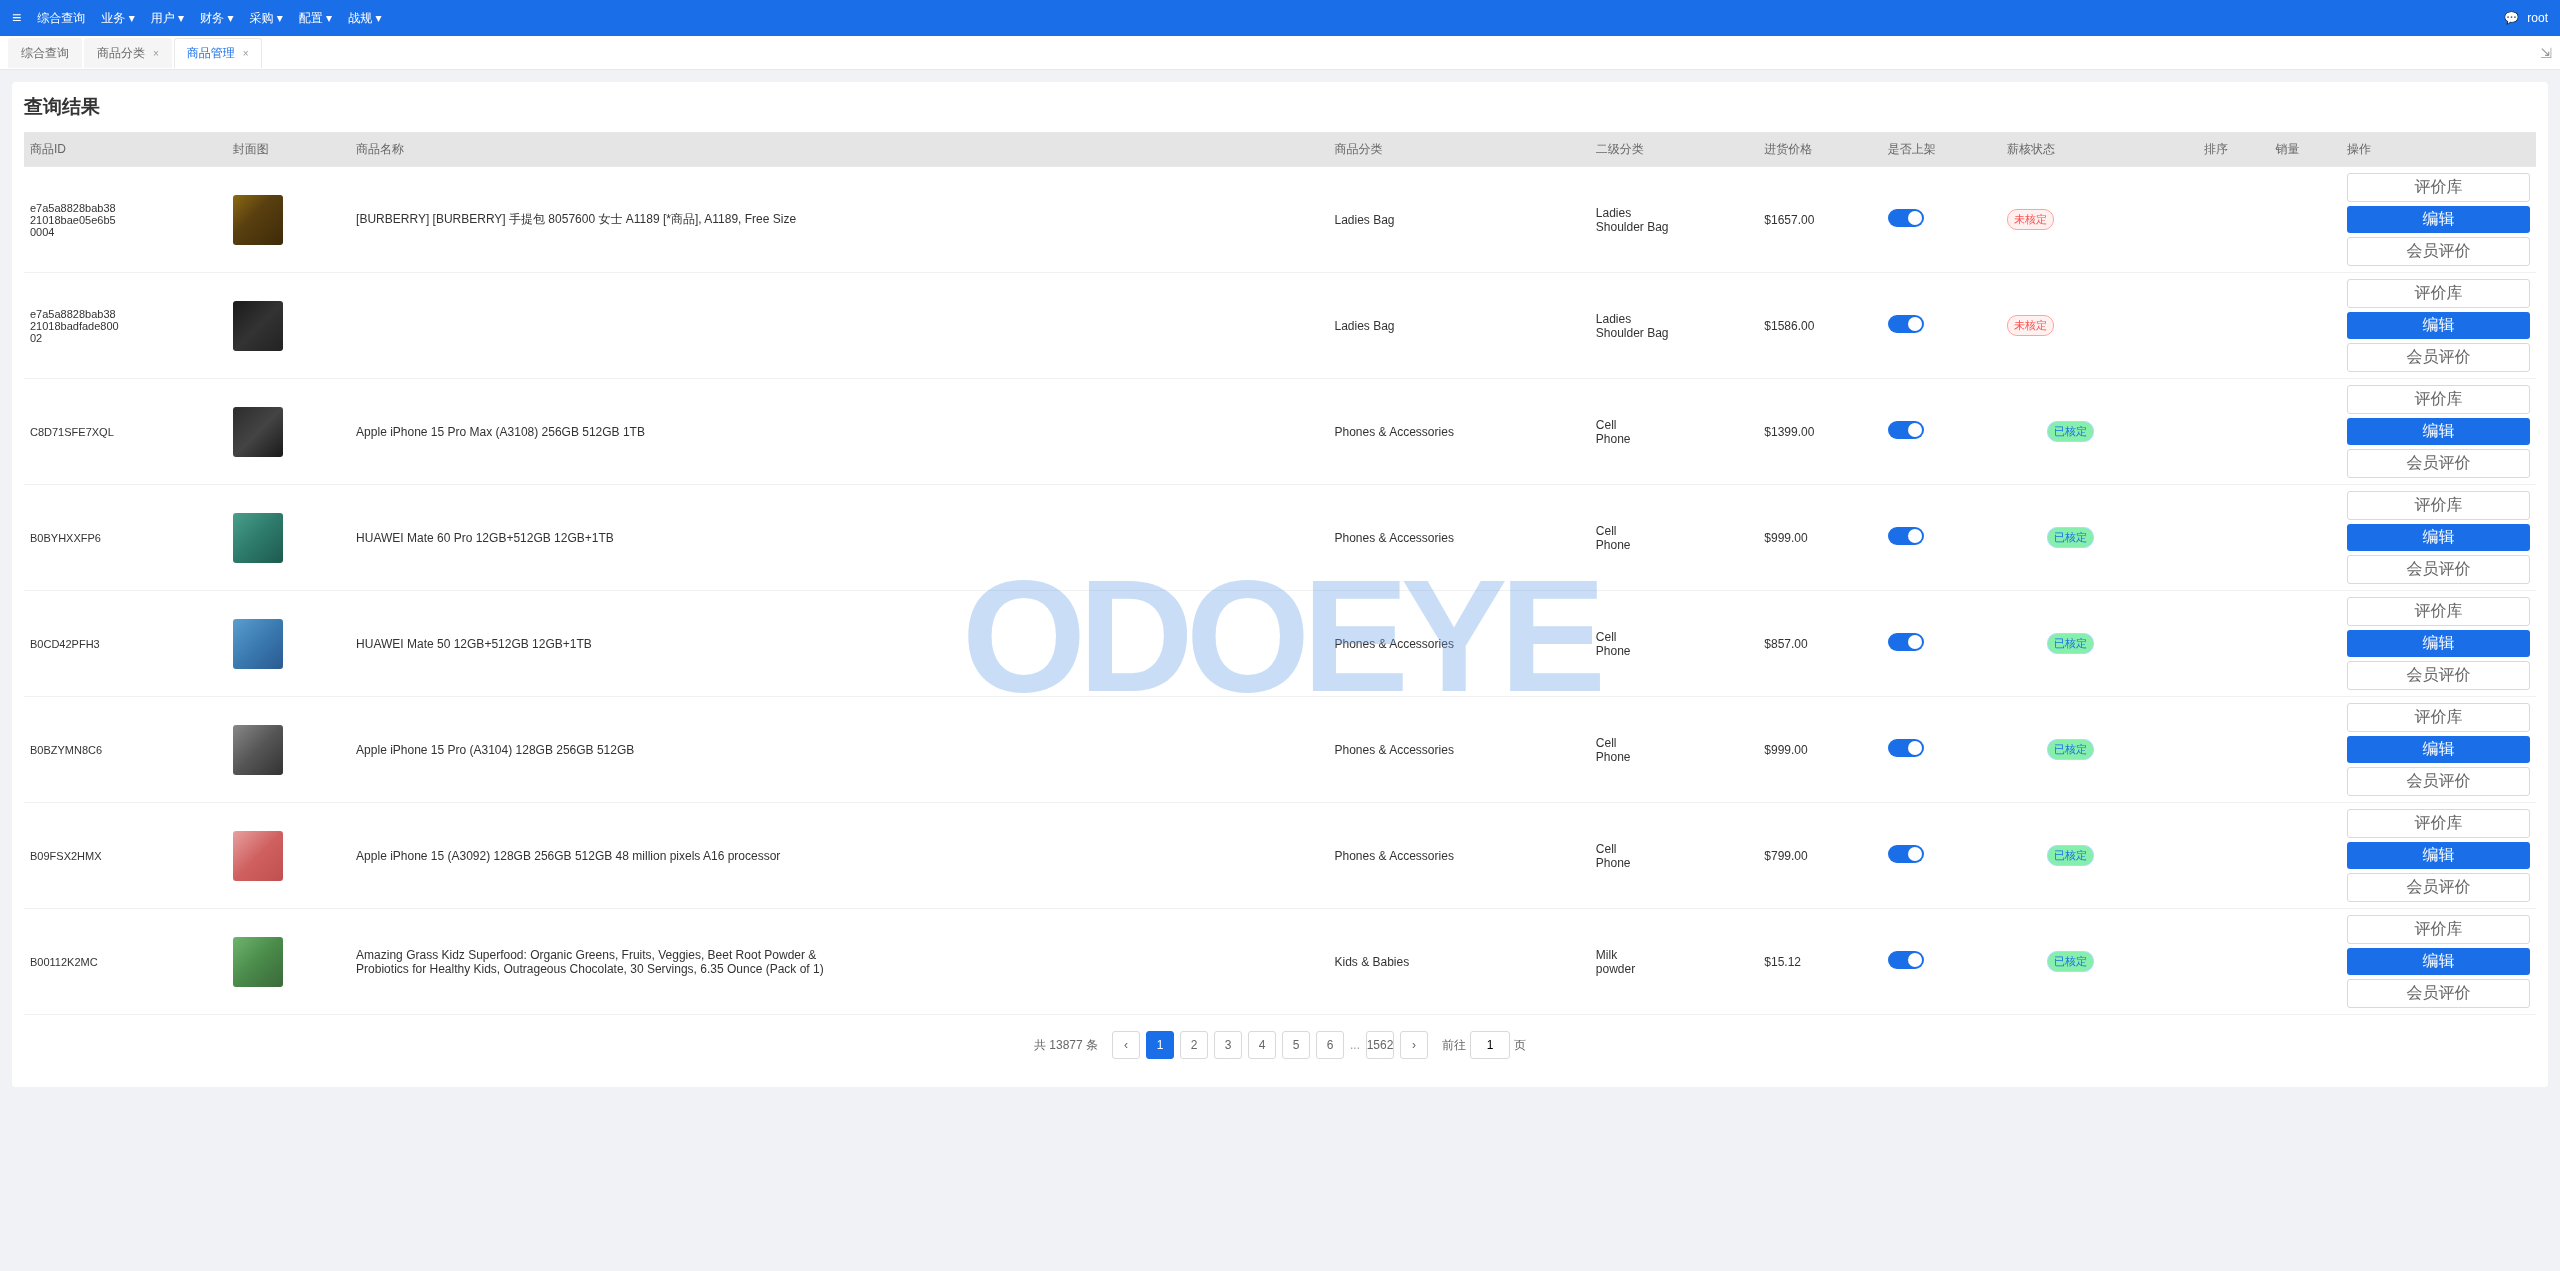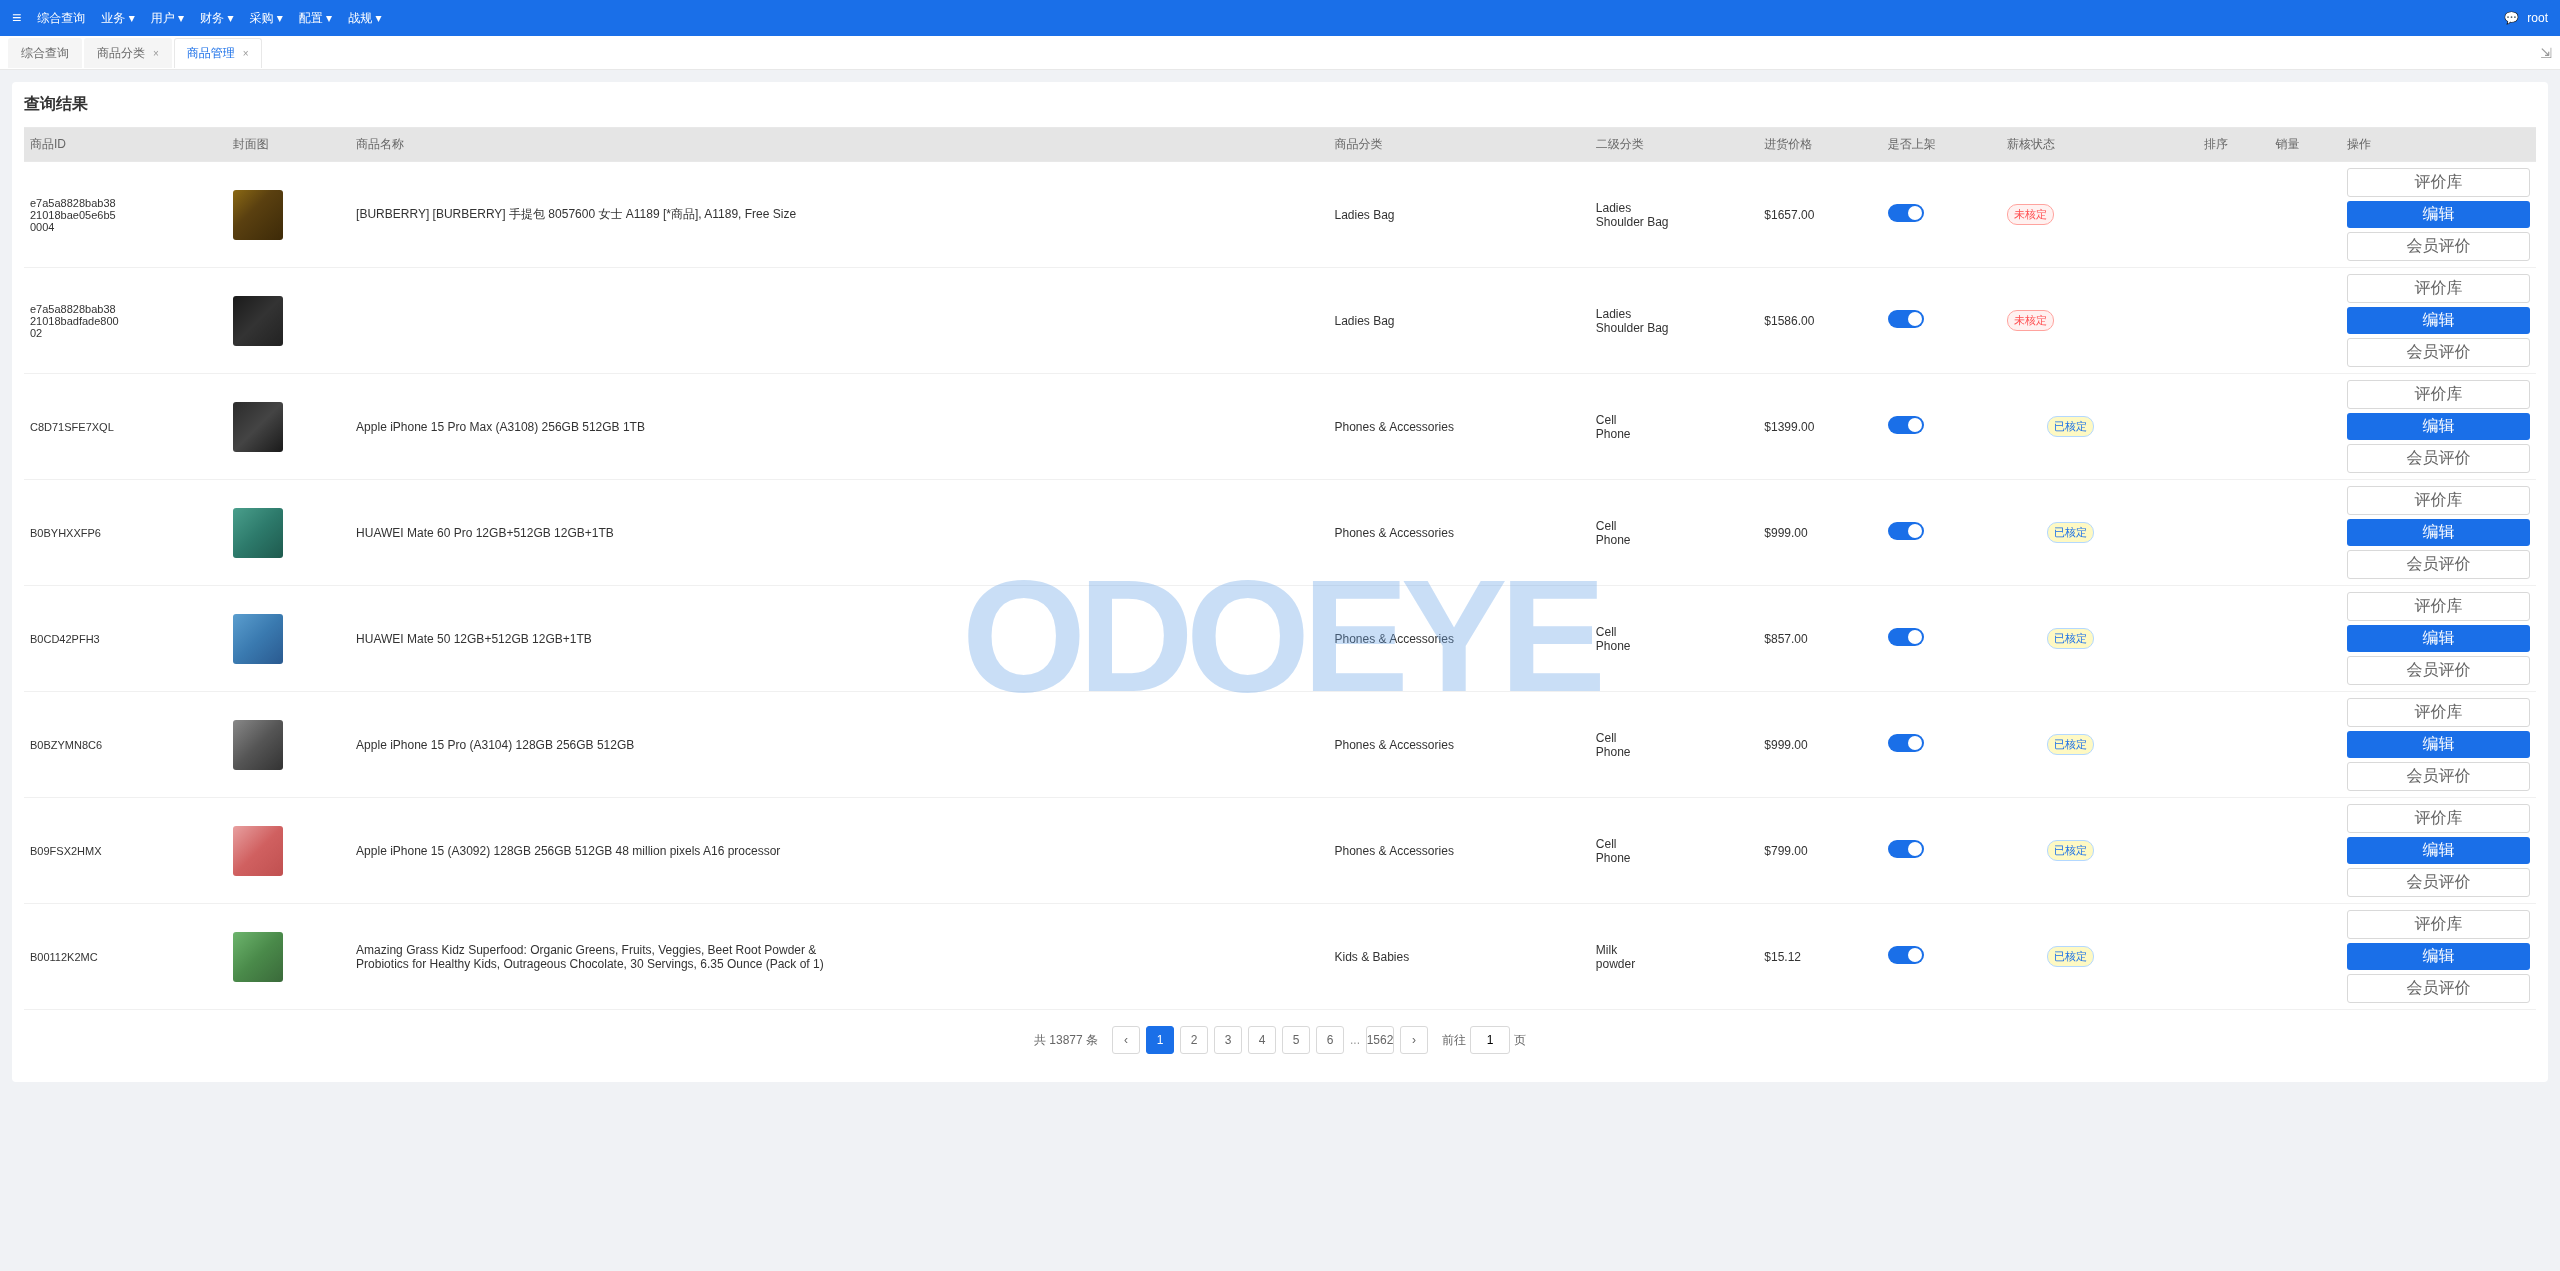--- a/index.html
+++ b/index.html
@@ -57,21 +57,21 @@
     }
 
     
     .query-section {
       background: #fff;
       border-radius: 4px;
       padding: 12px;
       margin-bottom: 12px;
     }
     .section-title {
-      font-size: 16px;
+      font-size: 19px;
       font-weight: bold;
       color: #333;
       margin-bottom: 12px;
     }
 
     
     .data-table {
       width: 100%;
       border-collapse: collapse;
       font-size: 12px;
@@ -115,21 +115,21 @@
       transition: 0.2s;
     }
 
     .badge {
       display: inline-block;
       padding: 2px 6px;
       border-radius: 10px;
       font-size: 11px;
       white-space: nowrap;
     }
-    .badge-confirmed { background: #fef9c3; color: #1a6fe8; border: 1px solid #b3d8ff; margin-left: 40px; }
+    .badge-confirmed { background: #86efac; color: #1a6fe8; border: 1px solid #b3d8ff; margin-left: 40px; }
     .badge-unconfirmed { background: #fff1f0; color: #ff4d4f; border: 1px solid #ffa39e; }
 
     .btn { 
       padding: 3px 10px; 
       border-radius: 3px; 
       border: none; 
       cursor: pointer; 
       font-size: 16px; 
     }
     .btn-blue { background: #1a6fe8; color: #fff; }

